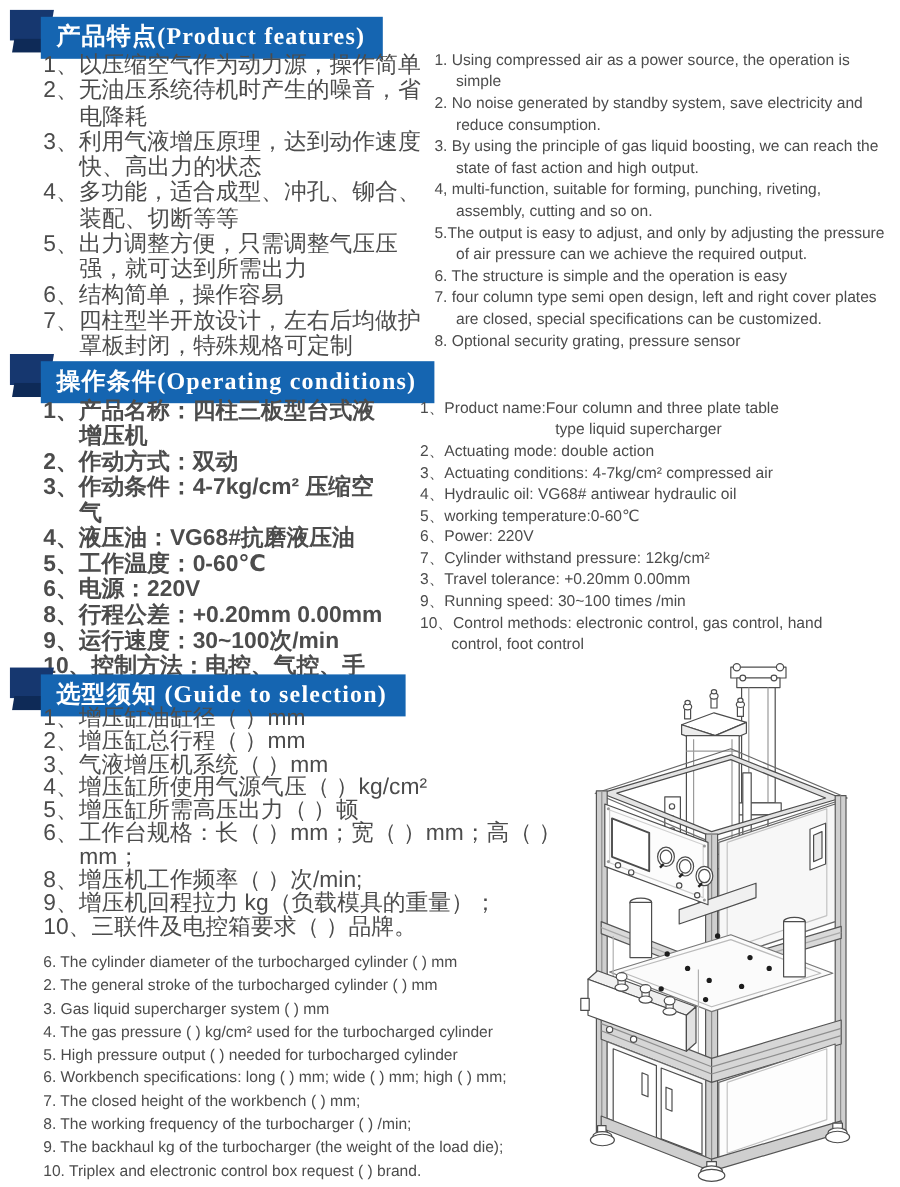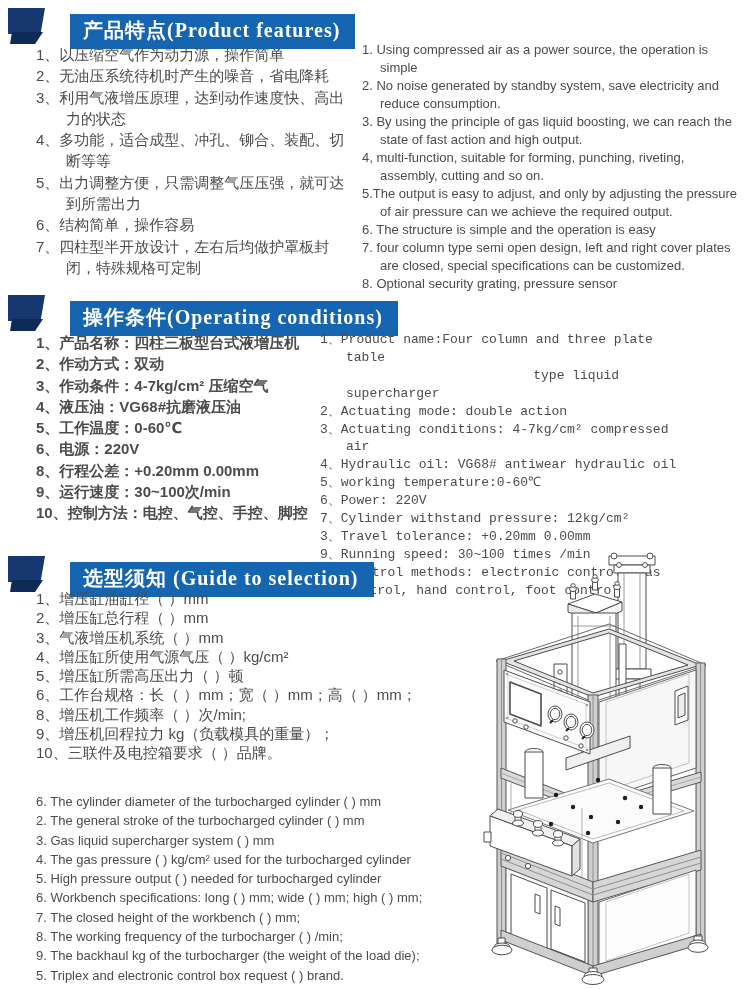--- a/index.html
+++ b/index.html
@@ -12,29 +12,29 @@
     font-family:"Liberation Sans","DejaVu Sans",sans-serif; color:var(--text);
   }
   .hdr{position:absolute; left:0; width:420px; height:44px;}
   .flag{position:absolute; left:8px; top:0; width:37px; height:26px; background:var(--navy);
         clip-path:polygon(0 0,100% 0,88% 100%,0 100%);}
   .flag-shadow{position:absolute; left:10px; top:24px; width:33px; height:12px; background:var(--shadow);
         clip-path:polygon(6% 0,100% 0,76% 100%,0 100%);}
   .bar{position:absolute; left:34px; top:6px; white-space:nowrap;
        background:var(--blue); color:#fff;
        font-family:"Liberation Serif","DejaVu Serif",serif; font-weight:bold;
-       font-size:20px; letter-spacing:1px; padding:3px 15px 5px 13px;margin-left:36px;}
+       font-size:20px; letter-spacing:1px; padding:3px 15px 5px 13px;}
   ul.lst{list-style:none; position:absolute;}
   ul.lst li{white-space:pre-wrap;}
-  .cnlst li{font-size:15px; line-height:21.3px; padding-left:30px; text-indent:-30px;}
+  .cnlst li{font-size:19px; line-height:21.3px; padding-left:30px; text-indent:-30px;}
   .enlst li{font-size:13px;   line-height:18px;   padding-left:18px; text-indent:-18px;}
   #s1cn{left:36px;  top:44px;  width:322px;}
   #s1en{left:362px; top:41px;  width:378px;}
   #s2cn{left:36px;  top:332px; width:292px;font-weight:bold;}
-  #s2en{left:320px; top:331px; width:372px;font-family:Liberation Mono, monospace;}
+  #s2en{left:350px; top:331px; width:372px;}
   #s2en li{line-height:17.9px; padding-left:26px; text-indent:-26px;}
   #s3cn{left:36px;  top:589px; width:442px;}
   #s3cn li{line-height:19.3px;}
   #s3en{left:36px;  top:792px; width:446px;}
   #s3en li{line-height:19.3px; padding-left:20px; text-indent:-20px;}
   #hdr1{top:8px;} #hdr2{top:295px;text-align:right;} #hdr3{top:556px;}
   #figure{position:absolute; left:478px; top:552px; width:268px; height:435px;}
 </style>
 </head>
 <body>
@@ -113,21 +113,21 @@
 <ul class="lst enlst" id="s3en">
   <li>6. The cylinder diameter of the turbocharged cylinder ( ) mm</li>
   <li>2. The general stroke of the turbocharged cylinder ( ) mm</li>
   <li>3. Gas liquid supercharger system ( ) mm</li>
   <li>4. The gas pressure ( ) kg/cm² used for the turbocharged cylinder</li>
   <li>5. High pressure output ( ) needed for turbocharged cylinder</li>
   <li>6. Workbench specifications: long ( ) mm; wide ( ) mm; high ( ) mm;</li>
   <li>7. The closed height of the workbench ( ) mm;</li>
   <li>8. The working frequency of the turbocharger ( ) /min;</li>
   <li>9. The backhaul kg of the turbocharger (the weight of the load die);</li>
-  <li>5. Triplex and electronic control box request ( ) brand.</li>
+  <li>10. Triplex and electronic control box request ( ) brand.</li>
 </ul>
 
 <div id="figure">
 <svg width="268" height="435" viewBox="0 0 268 435">
   <g fill="none" stroke="#4d4d4d" stroke-width="1" stroke-linejoin="round">
 
     <rect x="131" y="4" width="46" height="9" fill="#fff"></rect>
     <circle cx="136" cy="4" r="3" fill="#fff"></circle>
         <circle cx="172" cy="4" r="3" fill="#fff"></circle>
     <rect x="136" y="13" width="36" height="8" fill="#fff"></rect>

